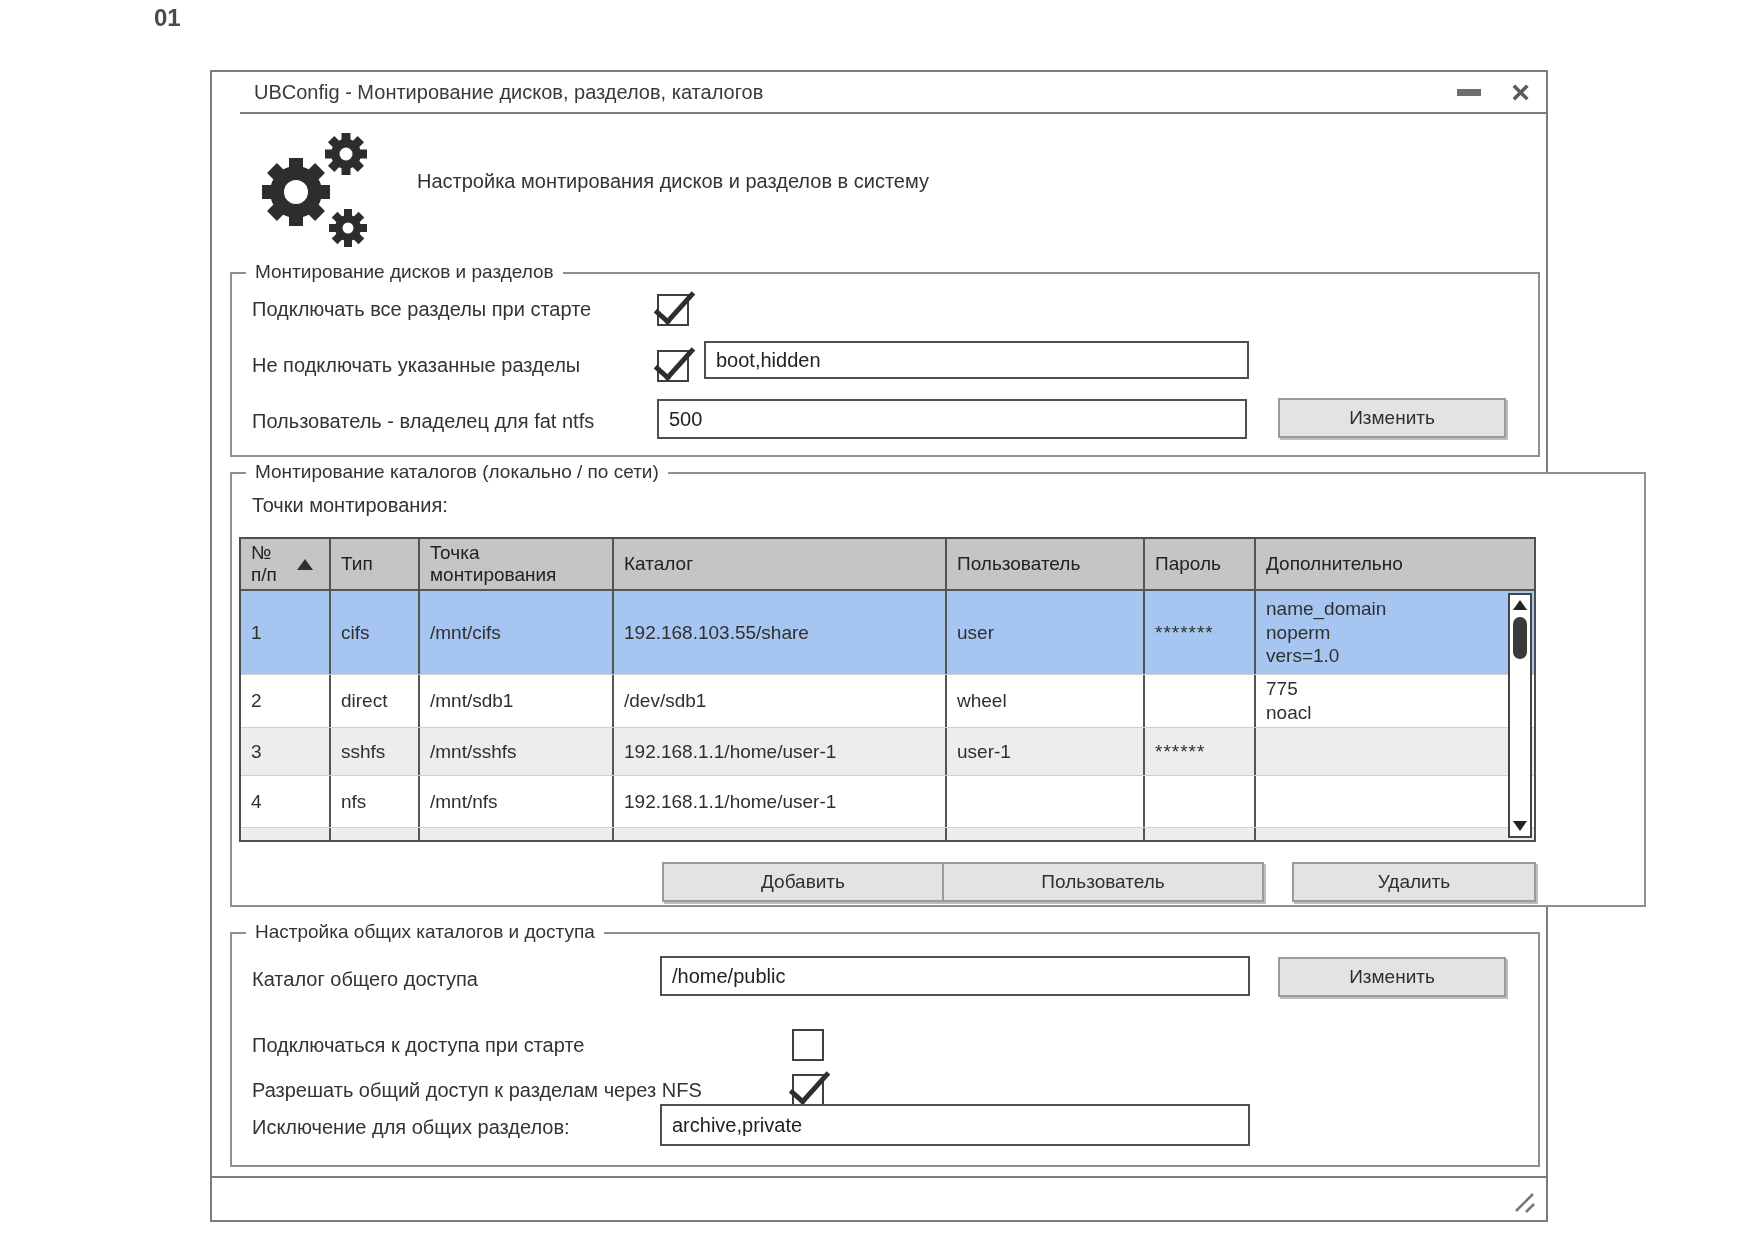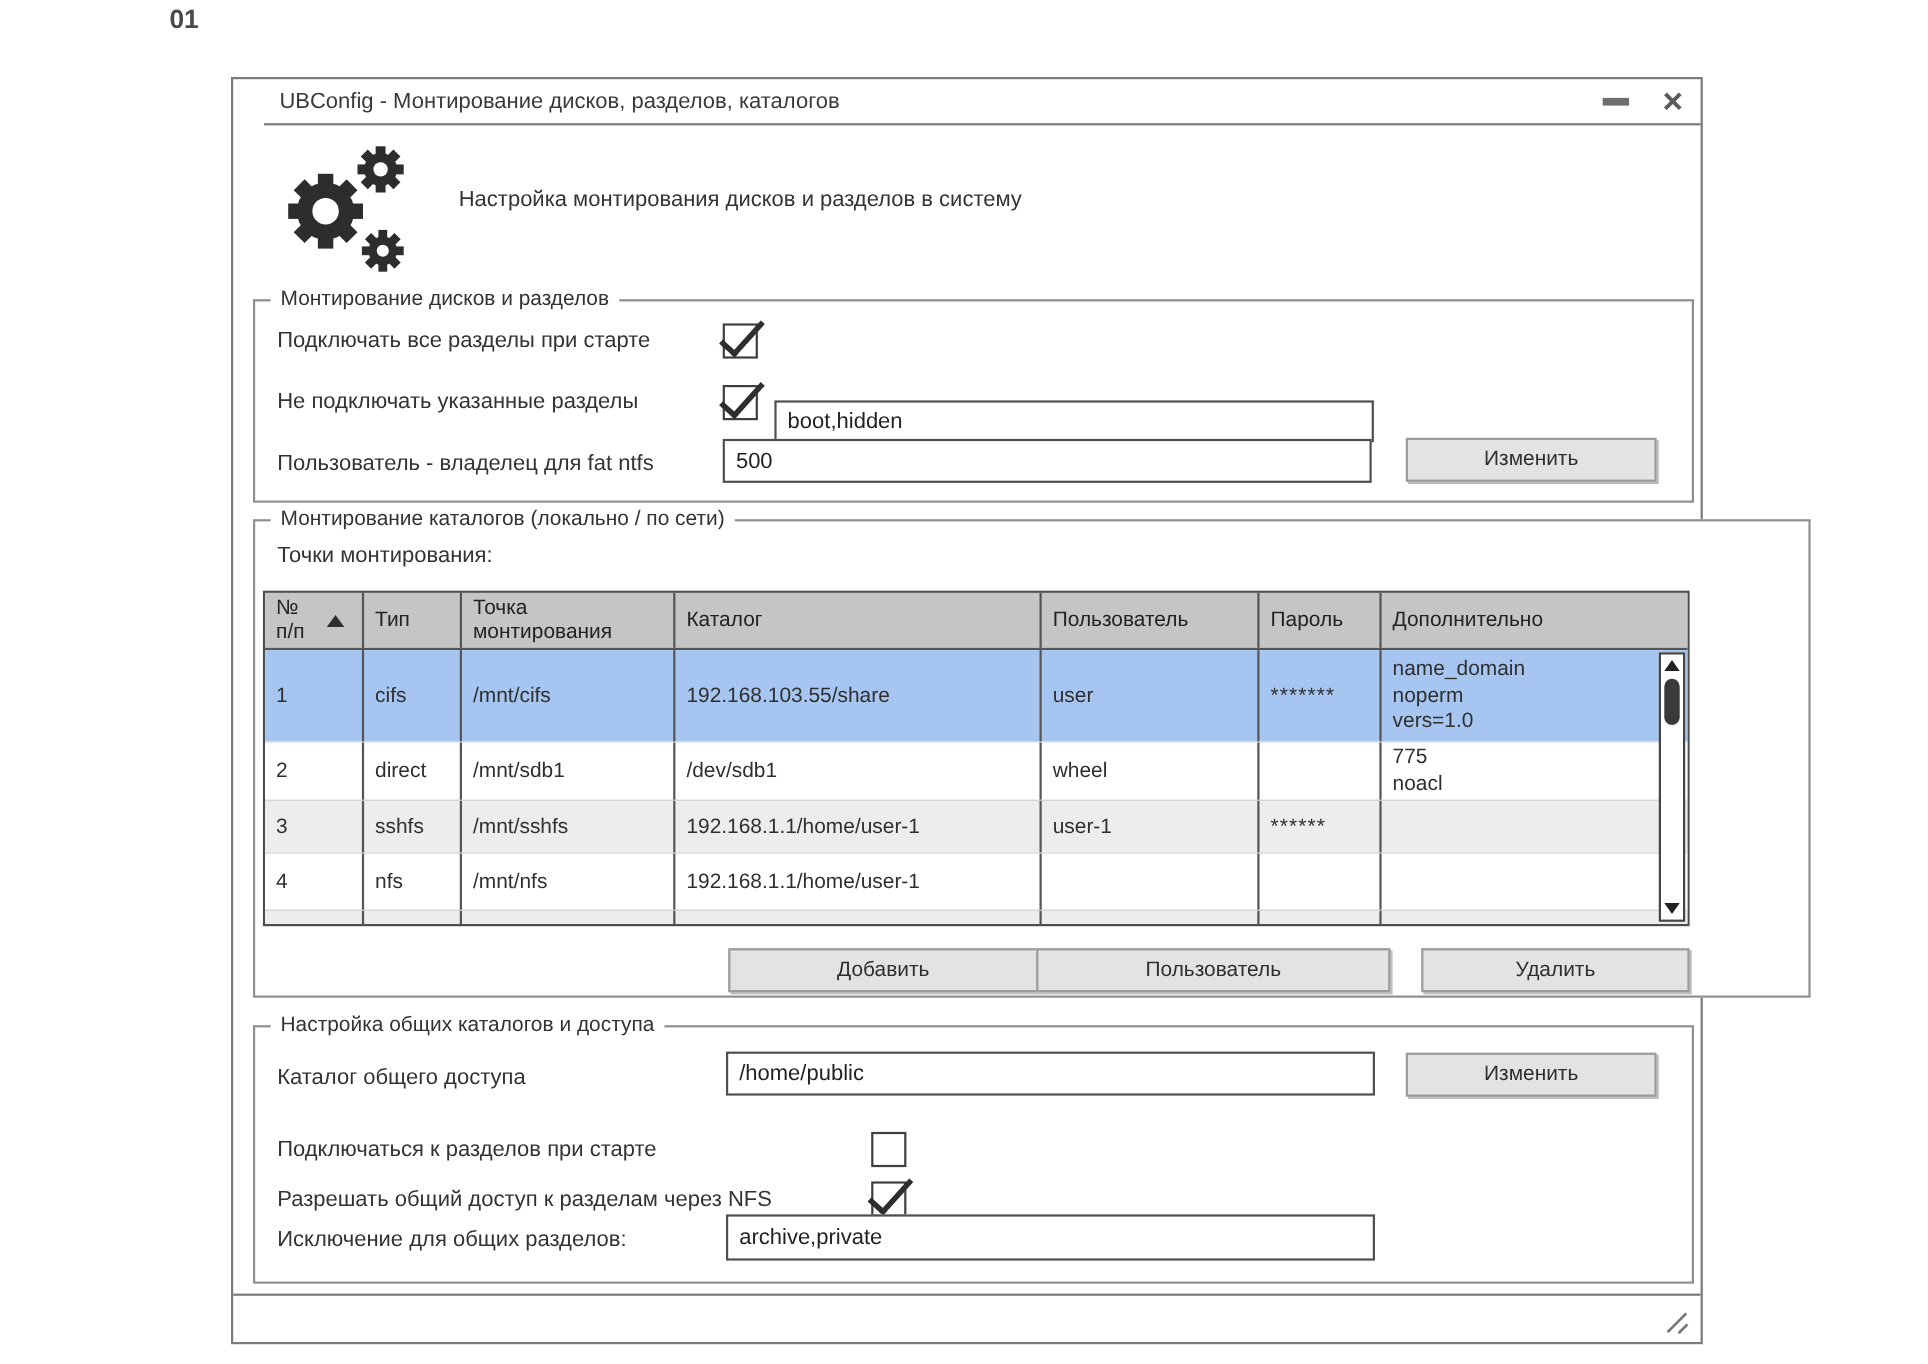--- a/index.html
+++ b/index.html
@@ -126,21 +126,21 @@
     <div class="subtitle">Настройка монтирования дисков и разделов в систему</div>
 
     <div class="groupbox g1">
       <span class="legend">Монтирование дисков и разделов</span>
 
       <span class="lbl" style="left:20px; top:24px;">Подключать все разделы при старте</span>
       <span class="checkbox checked" style="left:425px; top:20px;"></span>
 
       <span class="lbl" style="left:20px; top:80px;">Не подключать указанные разделы</span>
       <span class="checkbox checked" style="left:425px; top:76px;"></span>
-      <input class="txt" style="left: 472px; top: 67px; width: 545px; height: 38px; margin-top: 23px;" value="boot,hidden">
+      <input class="txt" style="left: 472px; top: 67px; width: 545px; height: 38px;" value="boot,hidden">
 
       <span class="lbl" style="left:20px; top:136px;">Пользователь - владелец для fat ntfs</span>
       <input class="txt" style="left: 425px; top: 125px; width: 590px; height: 40px;" value="500">
       <div class="btn" style="left:1046px; top:124px; width:228px; height:40px;">Изменить</div>
     </div>
 
     <div class="groupbox g2">
       <span class="legend">Монтирование каталогов (локально / по сети)</span>
       <span class="lbl" style="left:20px; top:20px;">Точки монтирования:</span>
 
@@ -242,21 +242,21 @@
       <div class="btn" style="left:1060px; top:388px; width:244px; height:40px;">Удалить</div>
     </div>
 
     <div class="groupbox g3">
       <span class="legend">Настройка общих каталогов и доступа</span>
 
       <span class="lbl" style="left:20px; top:34px;">Каталог общего доступа</span>
       <input class="txt" style="left: 428px; top: 22px; width: 590px; height: 40px;" value="/home/public">
       <div class="btn" style="left:1046px; top:23px; width:228px; height:40px;">Изменить</div>
 
-      <span class="lbl" style="left:20px; top:100px;">Подключаться к разделов при старте</span>
+      <span class="lbl" style="left:20px; top:100px;">Подключаться к доступа при старте</span>
       <span class="checkbox" style="left:560px; top:95px;"></span>
 
       <span class="lbl" style="left:20px; top:145px;">Разрешать общий доступ к разделам через NFS</span>
       <span class="checkbox checked" style="left:560px; top:140px;"></span>
 
       <span class="lbl" style="left:20px; top:182px;">Исключение для общих разделов:</span>
       <input class="txt" style="left: 428px; top: 170px; width: 590px; height: 42px;" value="archive,private">
     </div>
 
     <div class="statusbar">

